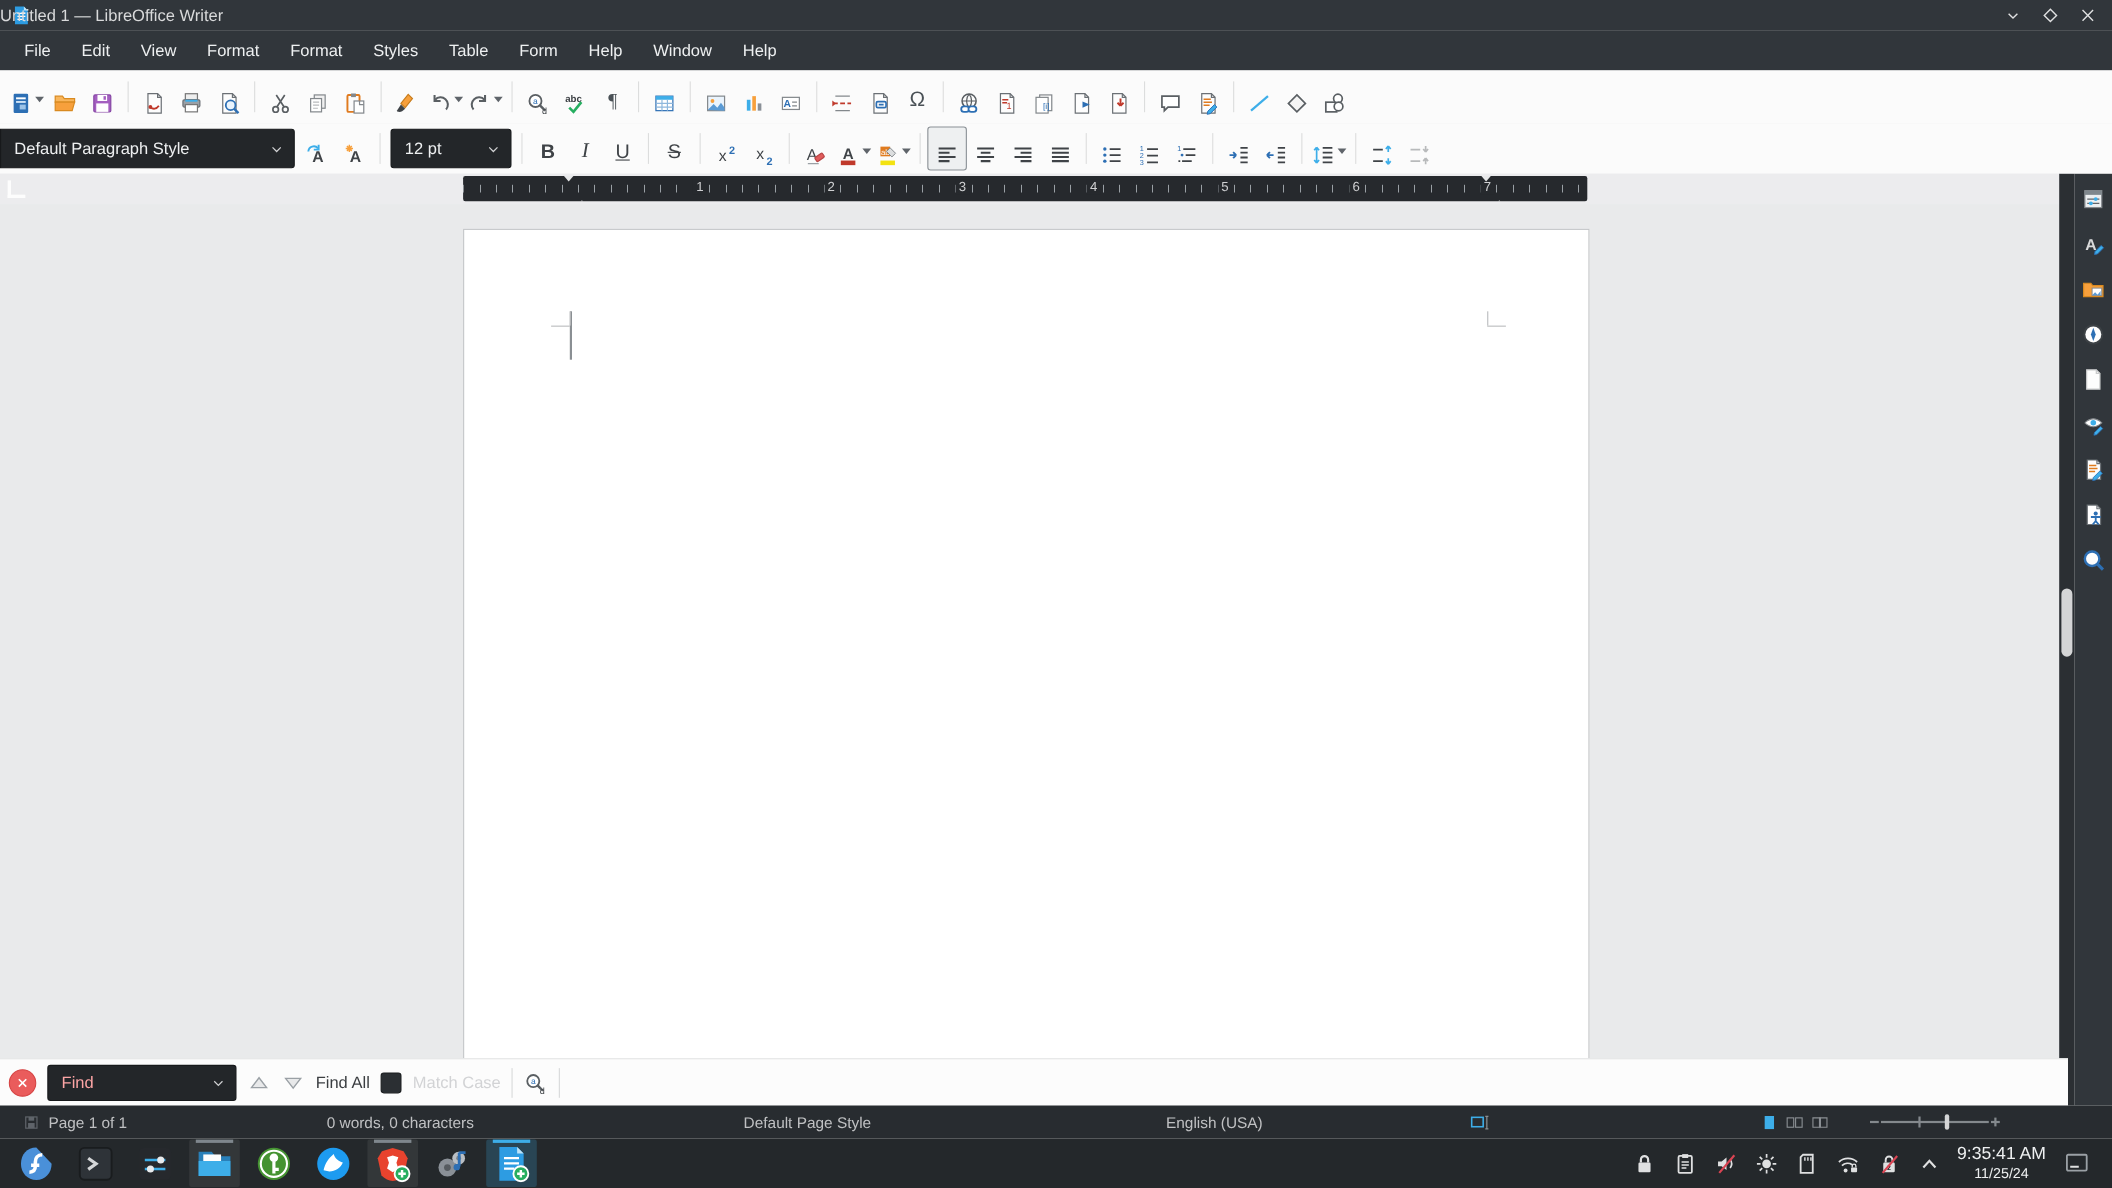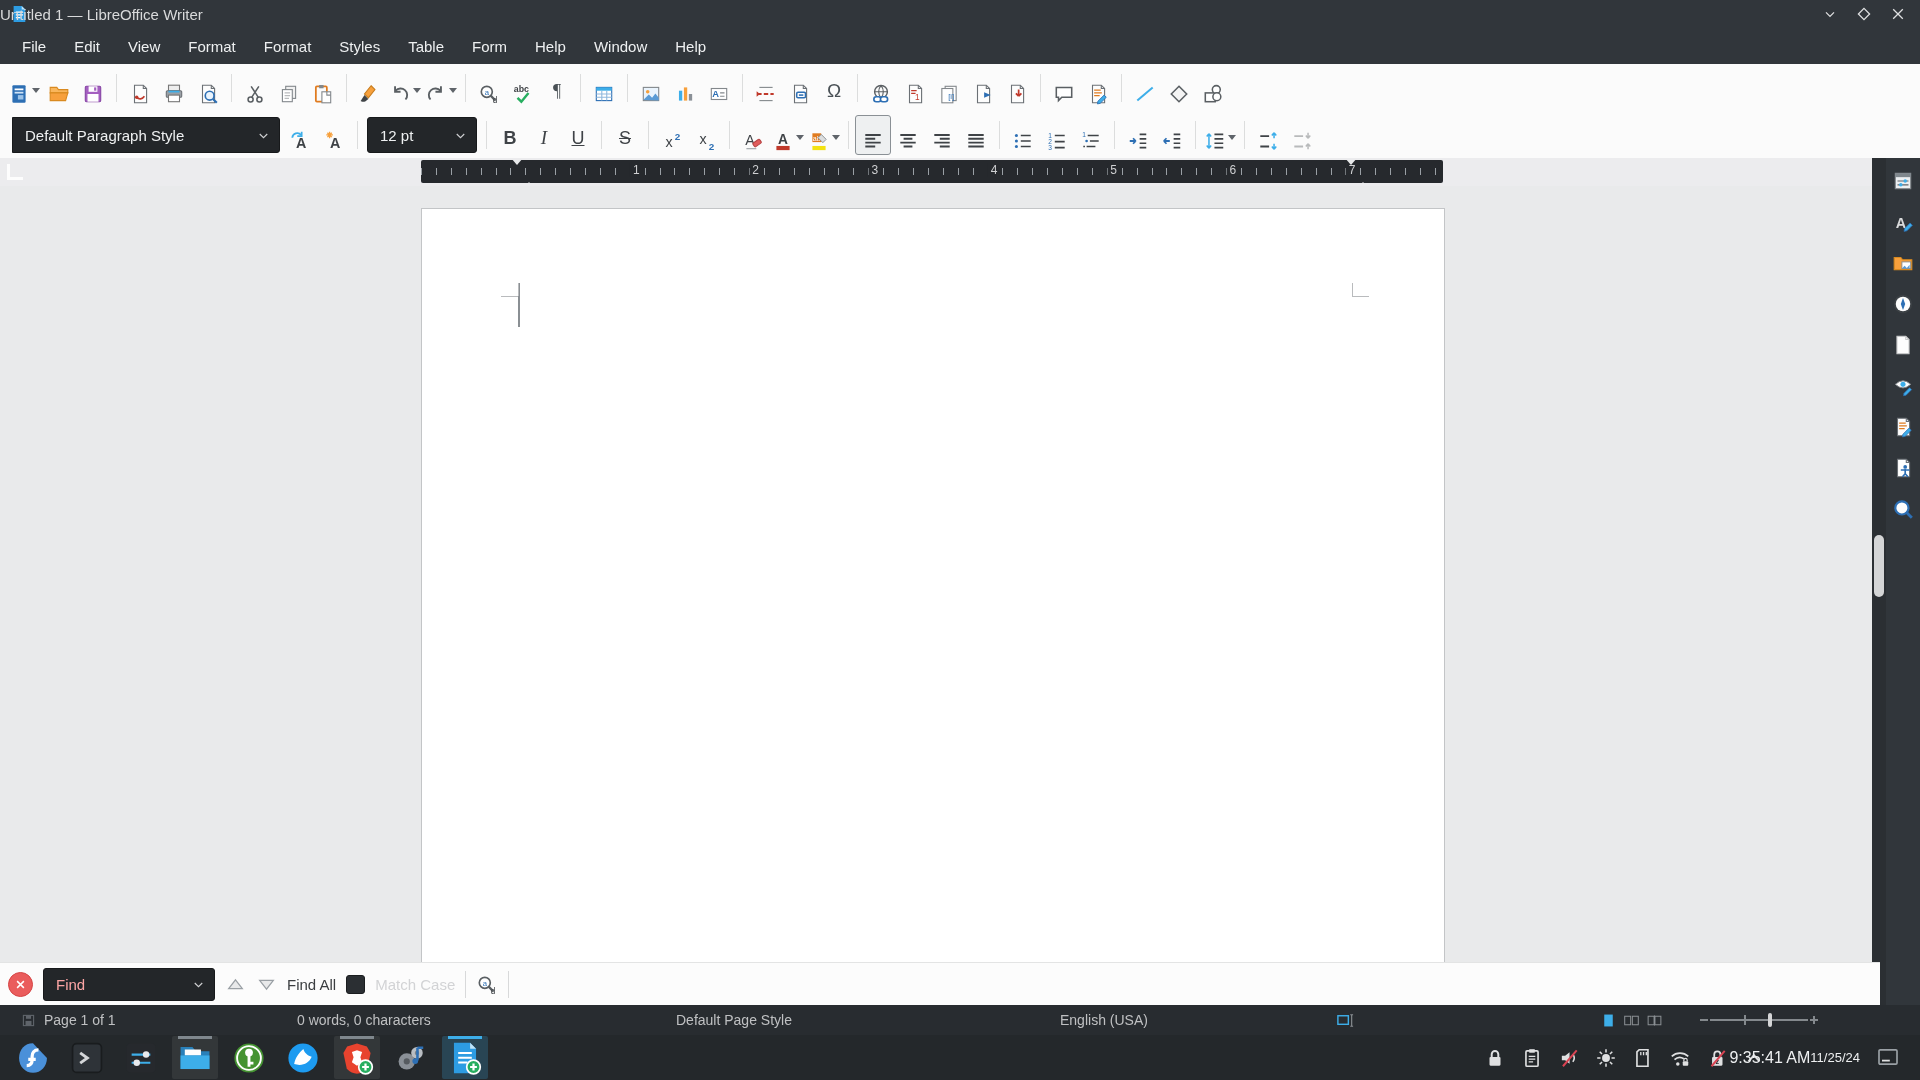--- a/index.html
+++ b/index.html
@@ -27,21 +27,21 @@
   .g-bold{font-weight:bold}
   .g-italic{font-style:italic;font-family:"Liberation Serif",serif;font-size:19px}
   .g-underline{text-decoration:underline}
   .g-strikethrough{text-decoration:line-through}
   .g-formatting-marks{font-family:"Liberation Serif",serif;color:#4a5156}
   .g-special-character{font-size:19px;color:#4a5156}
   
   .combo{height:34px;background:#232629;border:1px solid #17191b;border-radius:3px;color:#eef0f1;
          display:flex;align-items:center;justify-content:space-between;font-size:15px;padding:0 8px 0 12px;margin:0 3px}
   .combo .chev{margin-left:8px;display:flex}
-  .combo-para{width:246px;margin-left:12px;border-radius:0 3px 3px 0}
+  .combo-para{width:246px;margin-left:0;border-radius:0 3px 3px 0}
   .combo-font{width:252px}
   .combo-size{width:88px}
   
   .ruler-row{position:absolute;top:158px;left:0;right:34px;height:28px;background:#ececee}
   .corner-tab{position:absolute;left:7px;top:6px;width:13px;height:13px;border-left:3px solid #fdfdfd;border-bottom:3px solid #fdfdfd}
   .ruler{position:absolute;left:421px;top:2px;width:1022px;height:23px;background:#26292d;border-radius:2px;overflow:hidden}
   .ruler .ticks{position:absolute;left:0;right:0;top:8px;height:7px;
      background-image:repeating-linear-gradient(to right,#9aa0a5 0 1px,transparent 1px 14.91px)}
   .ruler .num{position:absolute;top:3px;color:#cfd0d2;font-size:12px;background:#26292d;padding:0 3px;transform:translateX(-50%)}
   .marker{position:absolute;top:5px;width:0;height:0}
@@ -80,21 +80,21 @@
   .zoomslider .zthumb{position:absolute;left:68px;top:8px;width:4px;height:14px;background:#d4d5d6;border-radius:2px}
   
   .taskbar{position:absolute;top:1035px;left:0;right:0;height:45px;background:#24282b;display:flex;align-items:center}
   .task-btn{width:46px;height:43px;margin:0 4px;display:flex;align-items:center;justify-content:center;position:relative;border-radius:2px}
   .task-btn.open{background:rgba(255,255,255,.07)}
   .task-btn.open:after{content:"";position:absolute;top:0;left:6px;right:6px;height:3px;background:#7f878d}
   .task-btn.active{background:rgba(61,174,233,.22)}
   .task-btn.active:after{background:#3daee9}
   .tray{position:absolute;right:154px;top:0;height:45px;display:flex;align-items:center;gap:13px}
   .tray-btn{width:24px;height:24px;display:flex;align-items:center;justify-content:center}
-  .clock{position:absolute;right:60px;top:0;height:45px;display:flex;justify-content:center;align-items:center;color:#eef0f1}
+  .clock{position:absolute;right:60px;top:0;height:45px;display:flex;flex-direction:column;justify-content:center;align-items:center;color:#eef0f1}
   .clock .time{font-size:16px;line-height:18px}
   .clock .date{font-size:13px;line-height:15px}
   .show-desktop{position:absolute;right:16px;top:9px;width:32px;height:26px;display:flex;align-items:center;justify-content:center}
 </style>
 </head>
 <body>
 
 <div class="titlebar">
   <span class="appicon" id="titlebar-appicon"><svg viewBox="0 0 20 20" width="18" height="22">
         <path d="M4 1h9l4 4v14H4z" fill="#2d9ce2"></path>

